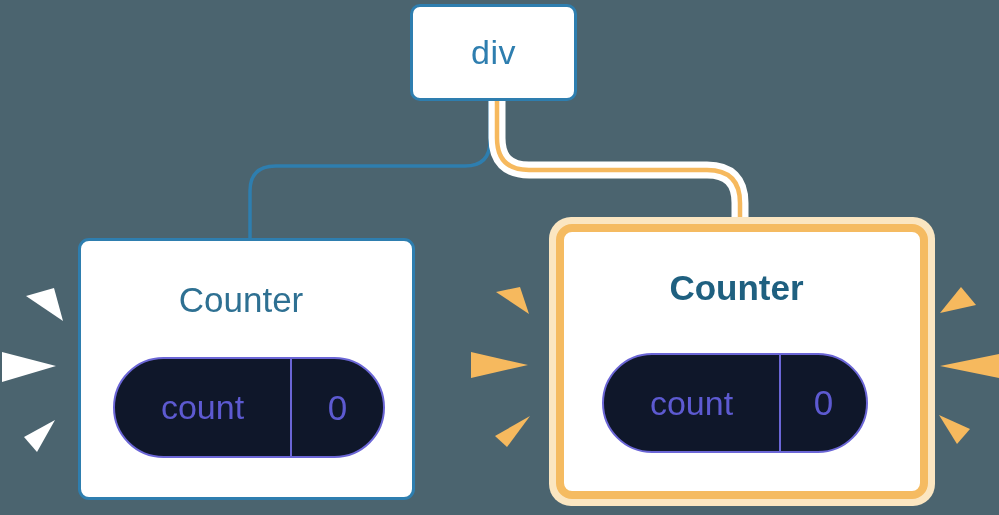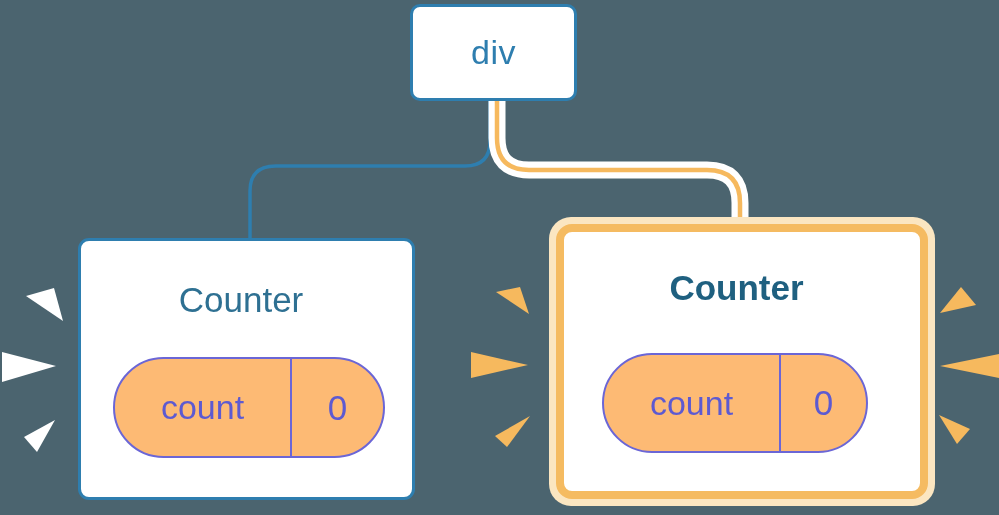--- a/index.html
+++ b/index.html
@@ -78,21 +78,21 @@
     line-height: 1;
   }
   .card-left .card-title { color: #2E7092; font-weight: 400; }
   .card-right .card-title { color: #1F6080; font-weight: 700; top: 38px; }
   
   .state-pill {
     position: absolute;
     box-sizing: border-box;
     border: 2px solid #6B66D6;
     border-radius: 52px;
-    background: #fdba74;
+    background: #0f172a;
     display: flex;
     align-items: stretch;
     overflow: hidden;
   }
   .card-left .state-pill { left: 32px; top: 116px; width: 272px; height: 101px; }
   .card-right .state-pill { left: 38px; top: 121px; width: 266px; height: 100px; }
   .pill-key {
     flex: 0 0 175px;
     border-right: 2px solid #6B66D6;
     display: flex;

